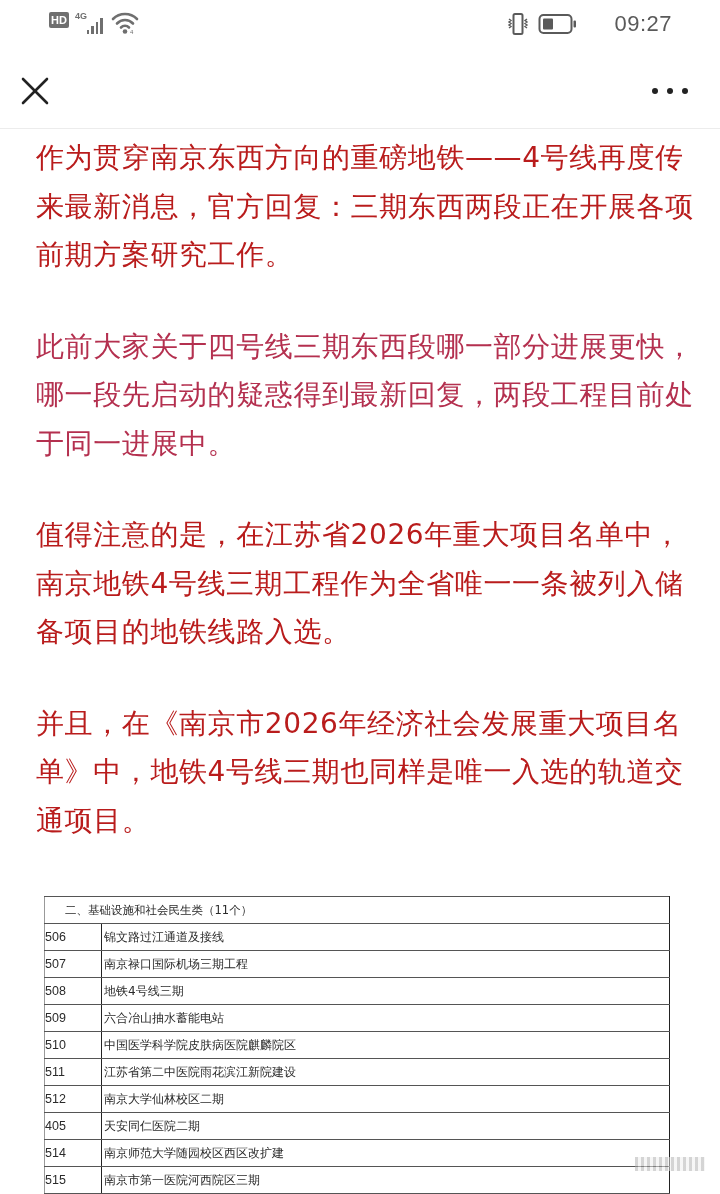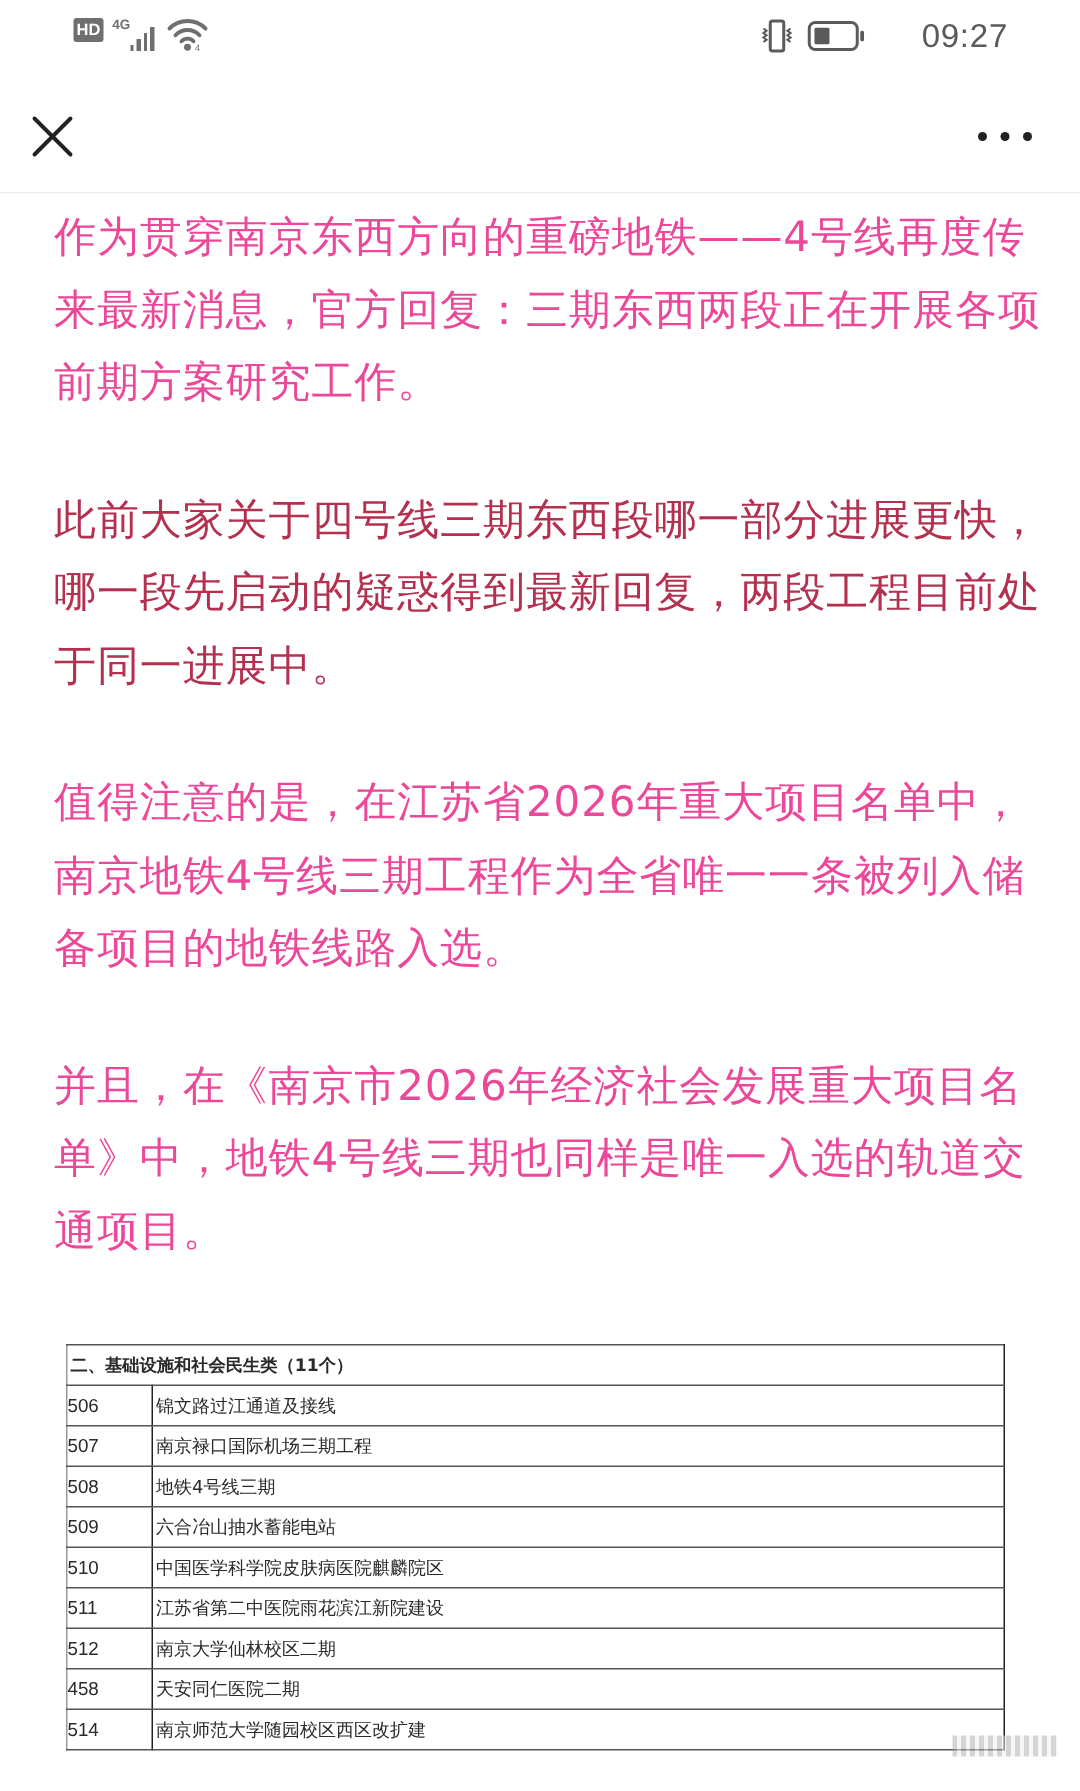--- a/index.html
+++ b/index.html
@@ -119,21 +119,21 @@
       position: absolute;
       top: 134px;
       left: 36px;
       width: 660px;
     }
     .para {
       font-size: 28px;
       line-height: 48.5px;
       margin: 0 0 43px 0;
       letter-spacing: 0.6px;
-      color: #ec4899;
+      color: #b91c1c;
     }
     .para.red { color: #b4304f; }
 
     
     .table-wrap {
       position: absolute;
       top: 896px;
       left: 44px;
       width: 626px;
     }
@@ -157,23 +157,22 @@
       width: 56px;
       border-right: 1.5px solid #222;
       font-family: "Liberation Sans", sans-serif;
       font-size: 12.5px;
     }
     table.projects td.name {
       padding-left: 2px;
       margin-top: 39px;
     }
     table.projects td.cat {
-      padding-left: 2px;
+      padding-left: 20px;
       font-size: 11.5px;
-      font-weight: bold;
     }
     .watermark {
       position: absolute;
       left: 635px;
       top: 1157px;
       width: 70px;
       height: 14px;
       background: repeating-linear-gradient(90deg, #aaa 0 3px, #eee 3px 6px);
       opacity: 0.5;
     }
@@ -271,23 +270,27 @@
     </tr>
     <tr>
       <td class="num">511</td>
       <td class="name">江苏省第二中医院雨花滨江新院建设</td>
     </tr>
     <tr>
       <td class="num">512</td>
       <td class="name">南京大学仙林校区二期</td>
     </tr>
     <tr>
-      <td class="num">458</td>
+      <td class="num">405</td>
       <td class="name">天安同仁医院二期</td>
     </tr>
     <tr>
       <td class="num">514</td>
       <td class="name">南京师范大学随园校区西区改扩建</td>
     </tr>
+    <tr>
+      <td class="num">515</td>
+      <td class="name">南京市第一医院河西院区三期</td>
+    </tr>
   </tbody>
     </table>
 </div>
 <div class="watermark"></div>
 
 </body></html>

